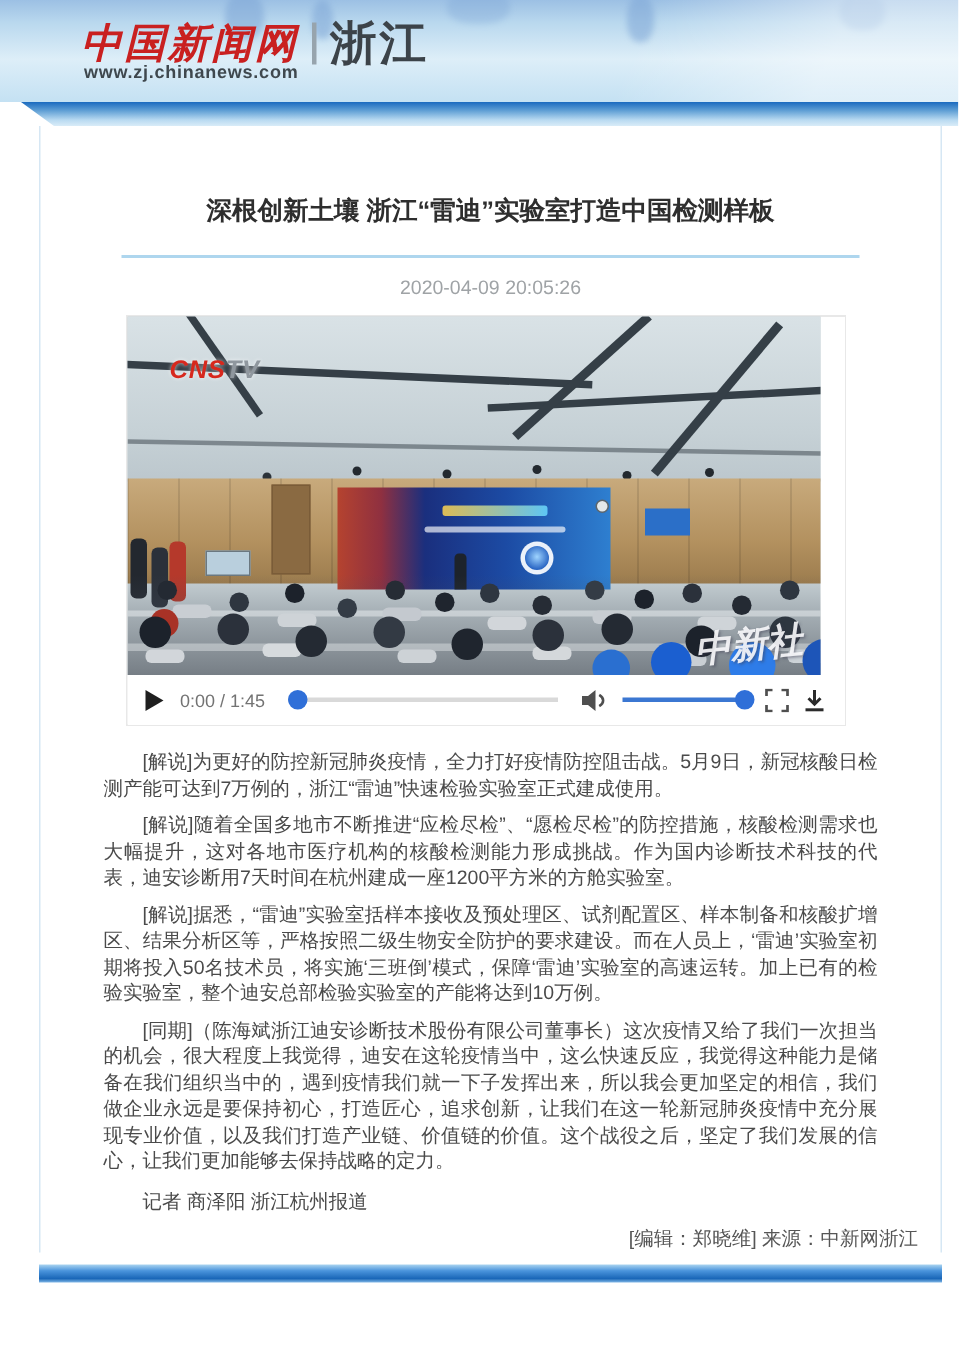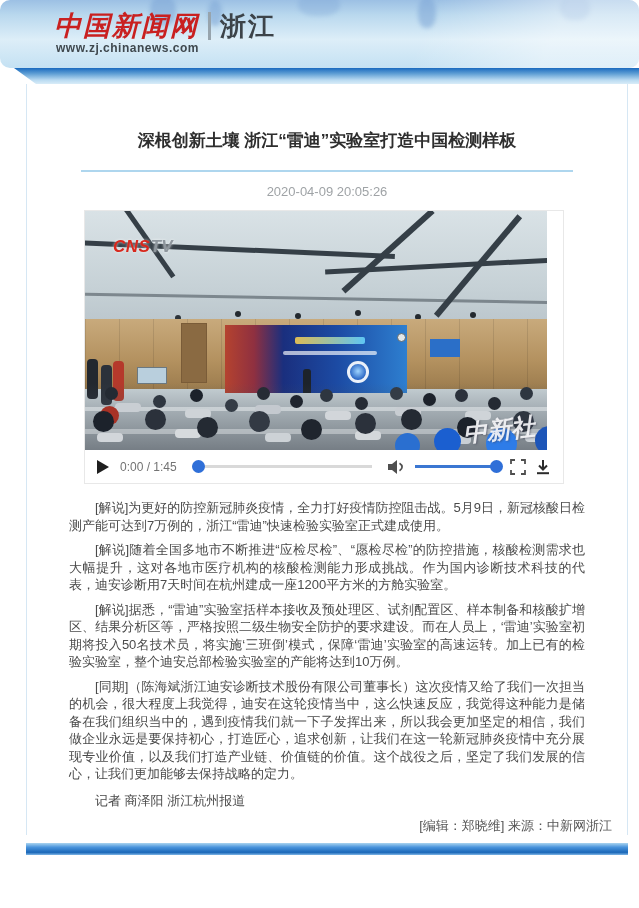--- a/index.html
+++ b/index.html
@@ -2,35 +2,35 @@
 <html><head>
 <meta charset="utf-8">
 <style>
   * { margin:0; padding:0; box-sizing:border-box; }
   html,body { background:#fff; }
   body { font-family:"Liberation Sans","DejaVu Sans",sans-serif; width:639px; }
   .page { position:relative; width:639px; height:908px; overflow:hidden; background:#fff; }
 
   
   .banner { position:relative; height:68px; overflow:hidden;
-    background:linear-gradient(180deg,#9cc0e4 0%,#b9d8ee 22%,#ddeef8 58%,#c4e1f3 100%);border-radius:10px; }
+    background:linear-gradient(180deg,#9cc0e4 0%,#b9d8ee 22%,#ddeef8 58%,#c4e1f3 100%); }
   .banner .fig { position:absolute; background:#7ea6d6; opacity:.55; filter:blur(2px);
     border-radius:50% 50% 42% 42%; }
   .fig.f1 { left:150px; top:-6px; width:26px; height:32px; }
   .fig.f2 { left:208px; top:0px; width:14px; height:26px; }
   .fig.f3 { left:298px; top:-8px; width:42px; height:24px; opacity:.35; }
   .fig.f4 { left:418px; top:-4px; width:18px; height:32px; }
   .fig.f5 { left:560px; top:-6px; width:30px; height:26px; opacity:.4; }
   .banner .streak { position:absolute; right:0; top:0; width:300px; height:68px;
     background:linear-gradient(115deg,rgba(255,255,255,0) 30%,rgba(255,255,255,.45) 70%); }
   .brand { position:absolute; left:54px; top:8px; display:flex; align-items:center; }
   .logo-cn { font-family:"DejaVu Serif",serif; font-style:italic; font-weight:bold;
     color:#c92020; font-size:27px; letter-spacing:2px; }
   .logo-sep { width:3px; height:28px; background:#97a4ad; margin:0 9px; }
-  .logo-region { font-weight:900; color:#3c4349; font-size:26px; letter-spacing:2px; }
+  .logo-region { font-weight:900; color:#3c4349; font-size:31px; letter-spacing:2px; }
   .site-url { position:absolute; left:56px; top:41px; font-weight:bold; font-size:12px;
     color:#3f484e; letter-spacing:.5px; }
 
   
   .nav { height:40px; background:#1a6abf; display:flex; align-items:center;
     padding-left:42px; gap:28px; }
   .nav a { color:#fff; font-size:14px; font-weight:bold; text-decoration:none; white-space:nowrap; }
   .nav-strip { position:relative; height:16px;
     background:linear-gradient(180deg,#1a6abf 0%,#5e9ed4 35%,#b9daf1 75%,#d9ecf8 100%); }
   .nav-strip .wedge { position:absolute; left:0; top:0; width:36px; height:16px; background:#fff;

